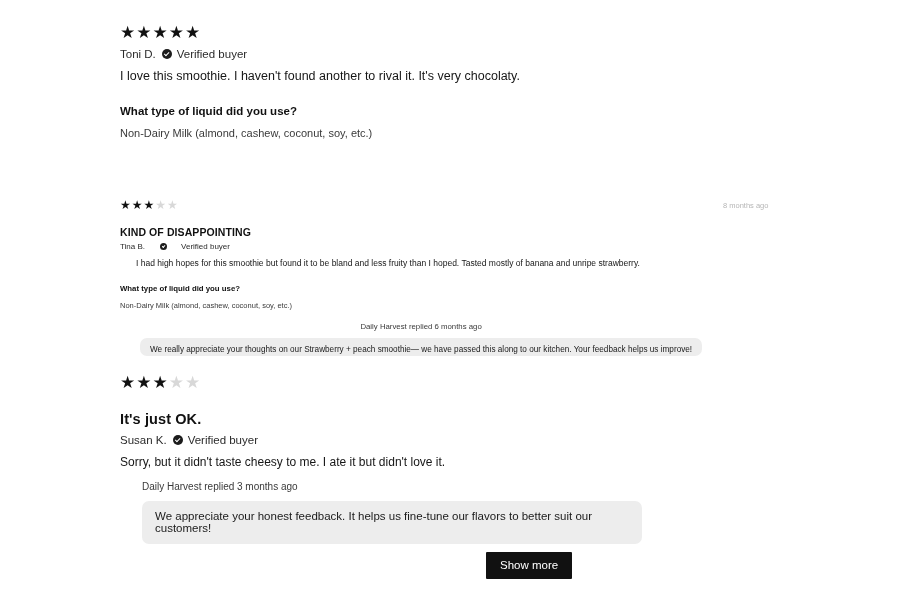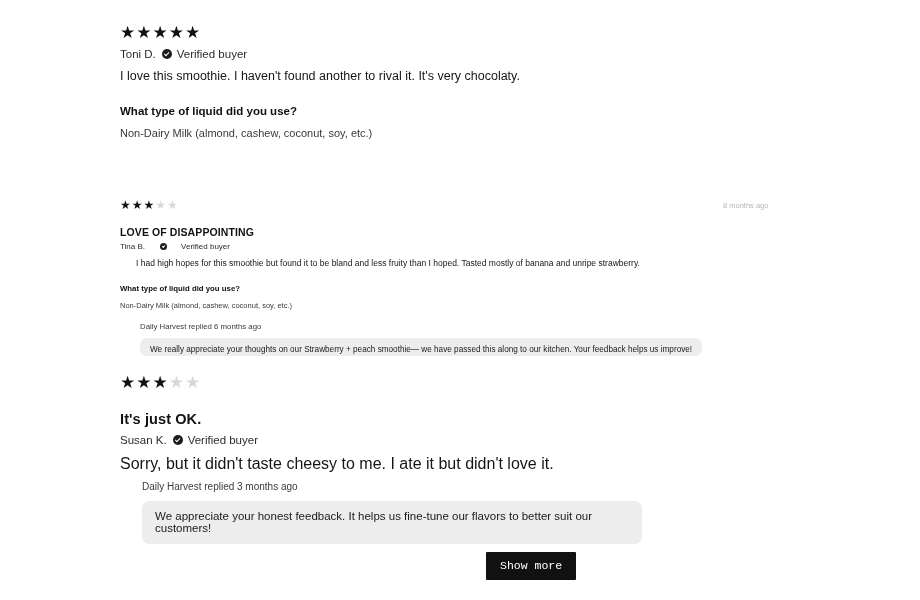--- a/index.html
+++ b/index.html
@@ -107,55 +107,55 @@
   #review-2 .rev-meta { font-size: 8px; margin-top: 4px; gap: 9px; }
   #review-2 .badge-icon { width: 7px; height: 7px; }
   #review-2 .badge-icon::after { width: 3.4px; height: 1.8px; left: 1.8px; top: 2.2px; }
   #review-2 .rev-body { font-size: 8.5px; margin-top: 7px; padding-left: 16px; }
   #review-2 .qa-question { font-size: 7.8px; margin-top: 16px; }
   #review-2 .qa-answer { font-size: 7.5px; margin-top: 8px; }
 
   #timestamp-2 { top: 201px; left: 723px; font-size: 7.5px; }
 
   #reply-2 { position: absolute; left: 140px; top: 322px; }
-  #reply-2 .reply-label { font-size: 7.8px; }
+  #reply-2 .reply-label { font-size: 7.8px; text-align: center; }
   #reply-2 .reply-bubble {
     font-size: 8.2px;
     margin-top: 7px;
     padding: 7px 10px 2px 10px;
     max-width: 610px;
   }
 
   
   #review-3 { top: 374px; }
   #review-3 .stars { font-size: 17px; }
   #review-3 .rev-title { font-size: 14.5px; letter-spacing: .1px; margin-top: 20px; }
   #review-3 .rev-meta { font-size: 11.5px; margin-top: 7px; }
   #review-3 .badge-icon { width: 10px; height: 10px; }
   #review-3 .badge-icon::after { width: 5px; height: 2.6px; left: 2.5px; top: 3.2px; }
-  #review-3 .rev-body { font-size: 16px; margin-top: 9px; }
+  #review-3 .rev-body { font-size: 12px; margin-top: 9px; }
 
   #reply-3 { position: absolute; left: 142px; top: 481px; }
   #reply-3 .reply-label { font-size: 10px; }
   #reply-3 .reply-bubble {
     font-size: 11.5px;
     margin-top: 9px;
     padding: 9px 13px 10px 13px;
     max-width: 500px;
   }
 
   
   #show-more-button {
     position: absolute;
     left: 486px;
     top: 552px;
     background: #111111;
     color: #ffffff;
     border: none;
-    font-family: Liberation Mono, monospace;
+    font-family: Liberation Sans, sans-serif;
     font-size: 11.5px;
     padding: 7px 14px 8px 14px;
     cursor: pointer;
     border-radius: 1px;
   }
 </style>
 </head>
 <body>
 
 <div class="page">
@@ -167,21 +167,21 @@
       <span class="badge-icon"></span>
       <span>Verified buyer</span>
     </div>
     <div class="rev-body">I love this smoothie. I haven't found another to rival it. It's very chocolaty.</div>
     <div class="qa-question">What type of liquid did you use?</div>
     <div class="qa-answer">Non-Dairy Milk (almond, cashew, coconut, soy, etc.)</div>
   </div>
 
   <div class="review" id="review-2">
     <div class="stars"><span class="star">★</span><span class="star">★</span><span class="star">★</span><span class="star off">★</span><span class="star off">★</span></div>
-    <div class="rev-title">LOVE OF DISAPPOINTING</div>
+    <div class="rev-title">KIND OF DISAPPOINTING</div>
     <div class="rev-meta">
       <span class="author">Tina B.</span>
       <span class="badge-icon"></span>
       <span>Verified buyer</span>
     </div>
     <div class="rev-body">I had high hopes for this smoothie but found it to be bland and less fruity than I hoped. Tasted mostly of banana and unripe strawberry.</div>
     <div class="qa-question">What type of liquid did you use?</div>
     <div class="qa-answer">Non-Dairy Milk (almond, cashew, coconut, soy, etc.)</div>
   </div>
 

